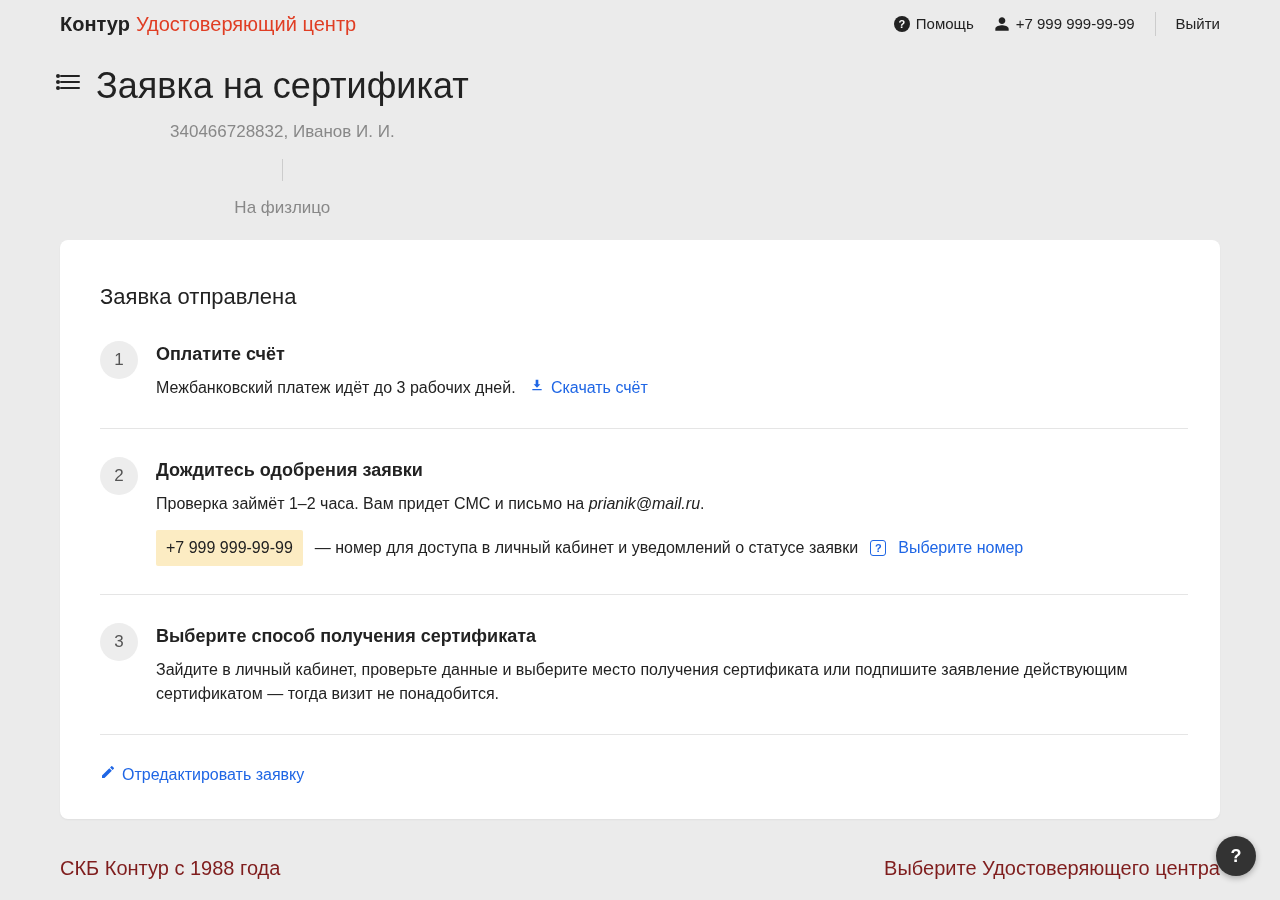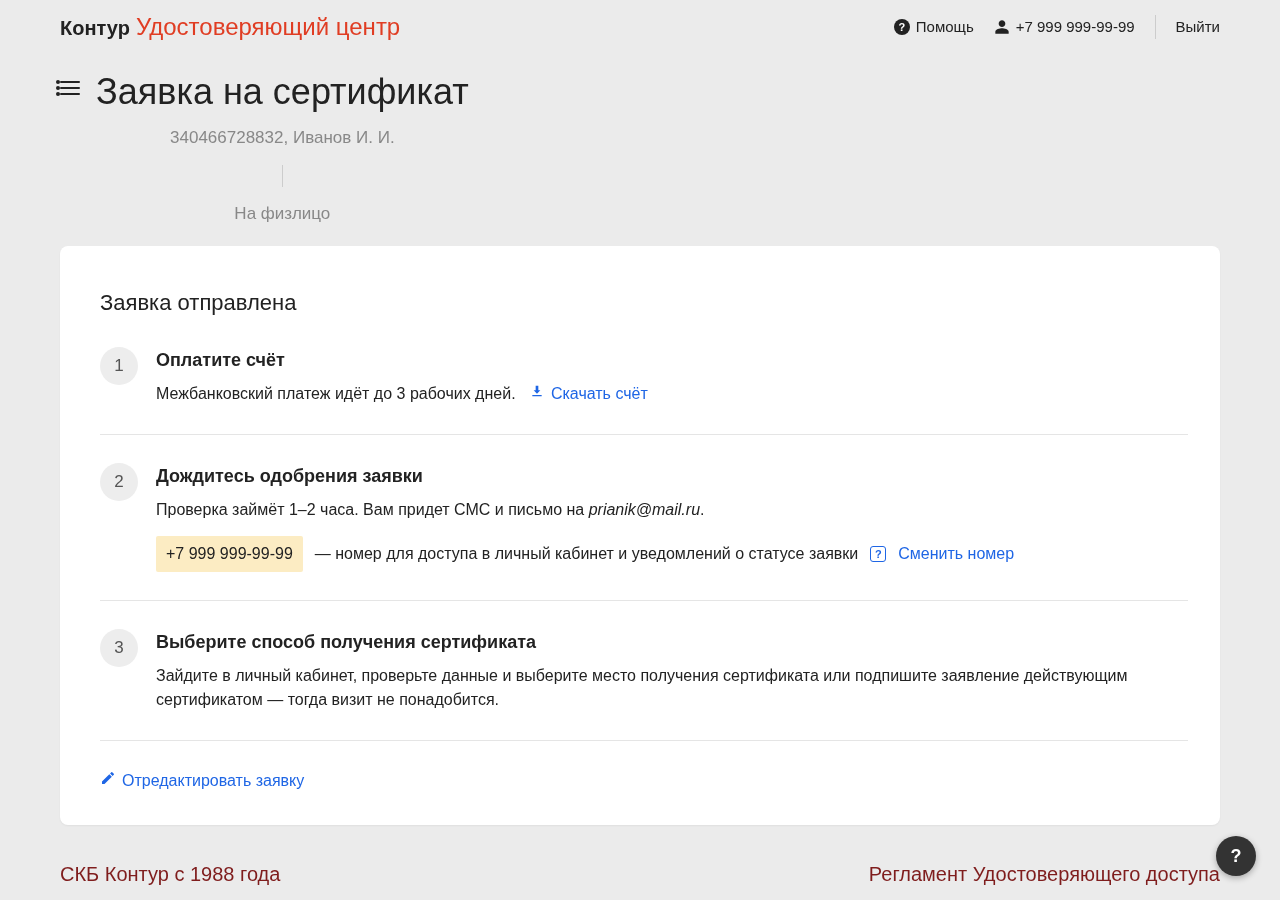--- a/index.html
+++ b/index.html
@@ -20,21 +20,21 @@
     display: flex;
     align-items: baseline;
     gap: 6px;
   }
   .logo-main {
     font-weight: 700;
     font-size: 20px;
     color: #222;
   }
   .logo-sub {
-    font-size: 24px;
+    font-size: 20px;
     color: #e03d23;
     font-weight: 400;
   }
   .header-right {
     display: flex;
     align-items: center;
     gap: 20px;
   }
   .header-item {
     display: flex;
@@ -278,21 +278,21 @@
     <div class="step-num">2</div>
     <div class="step-body">
       <div class="step-title">Дождитесь одобрения заявки</div>
       <div class="step-desc">
         <span>Проверка займёт 1–2 часа. Вам придет СМС и письмо на </span><span class="muted-mail">prianik@mail.ru</span><span>.</span>
       </div>
       <div class="phone-row">
         <span class="hl-phone">+7 999 999-99-99</span>
         <span class="phone-note"> — номер для доступа в личный кабинет и уведомлений о статусе заявки</span>
         <span class="icon-info">?</span>
-        <span class="link">Сменить номер</span>
+        <span class="link">Выберите номер</span>
       </div>
     </div>
   </div>
 
   <div class="step">
     <div class="step-num">3</div>
     <div class="step-body">
       <div class="step-title">Выберите способ получения сертификата</div>
       <div class="step-desc">Зайдите в личный кабинет, проверьте данные и выберите место получения сертификата или подпишите заявление действующим сертификатом — тогда визит не понадобится.</div>
     </div>
@@ -305,16 +305,16 @@
             <path d="M3 17.25V21h3.75l11-11-3.75-3.75-11 11zM20.7 7.05a1 1 0 000-1.41l-2.34-2.34a1 1 0 00-1.41 0l-1.83 1.83 3.75 3.75 1.83-1.83z"></path>
           </svg>
       </span>
       <span>Отредактировать заявку</span>
     </span>
   </div>
 </div>
 
 <div class="footer">
   <span>СКБ Контур с 1988 года</span>
-  <span>Регламент Удостоверяющего доступа</span>
+  <span>Выберите Удостоверяющего центра</span>
 </div>
 
 <div class="fab">?</div>
 
 </body></html>

